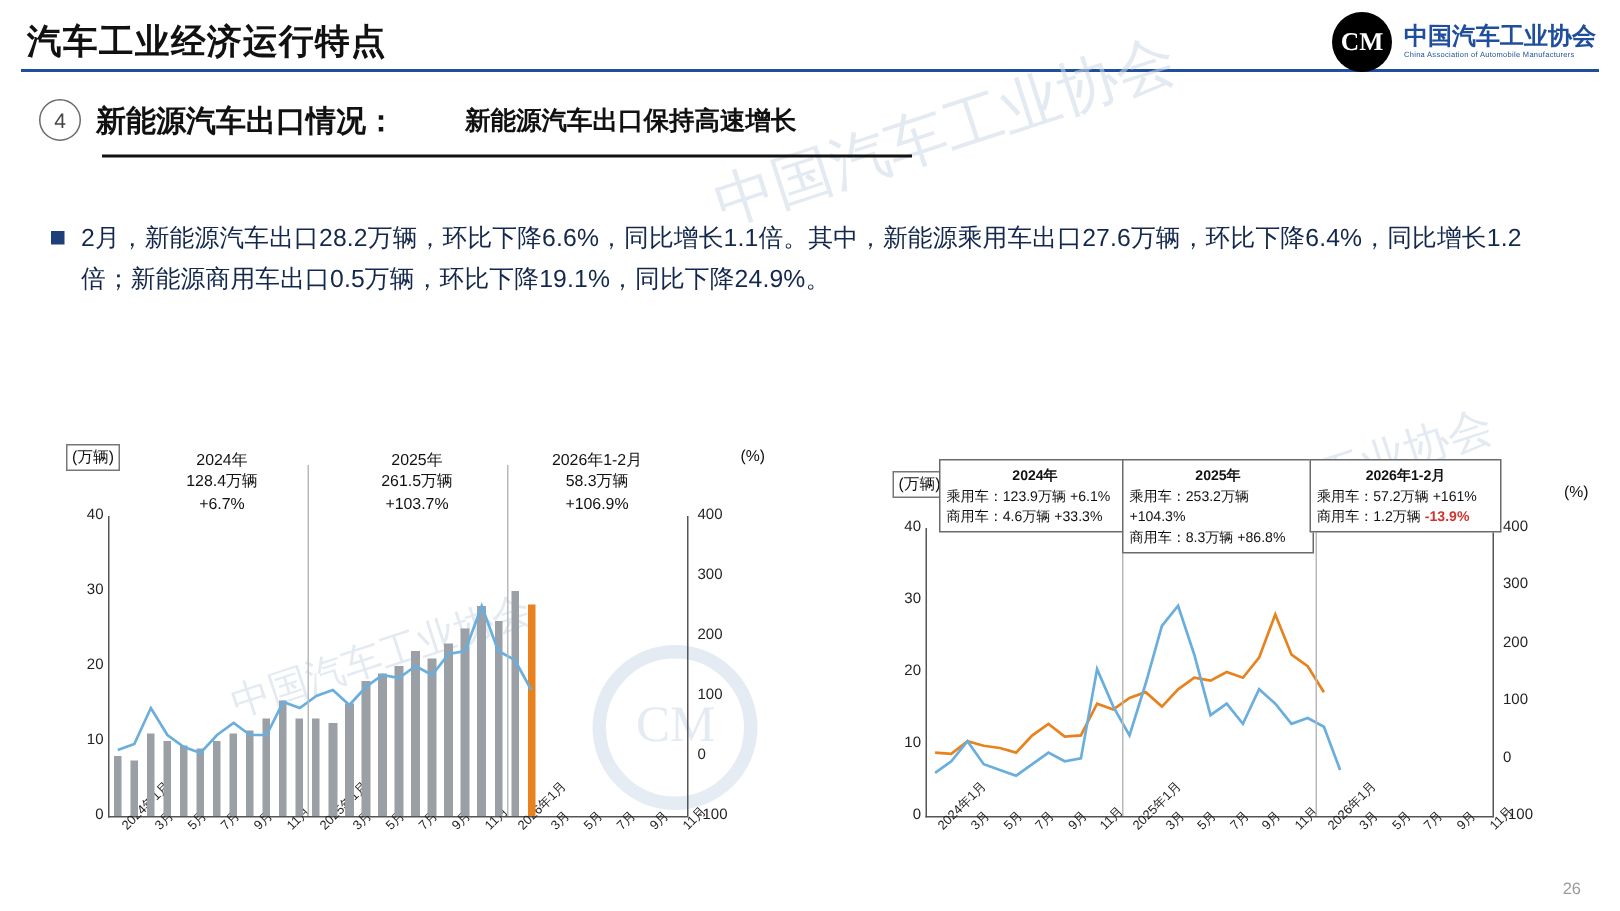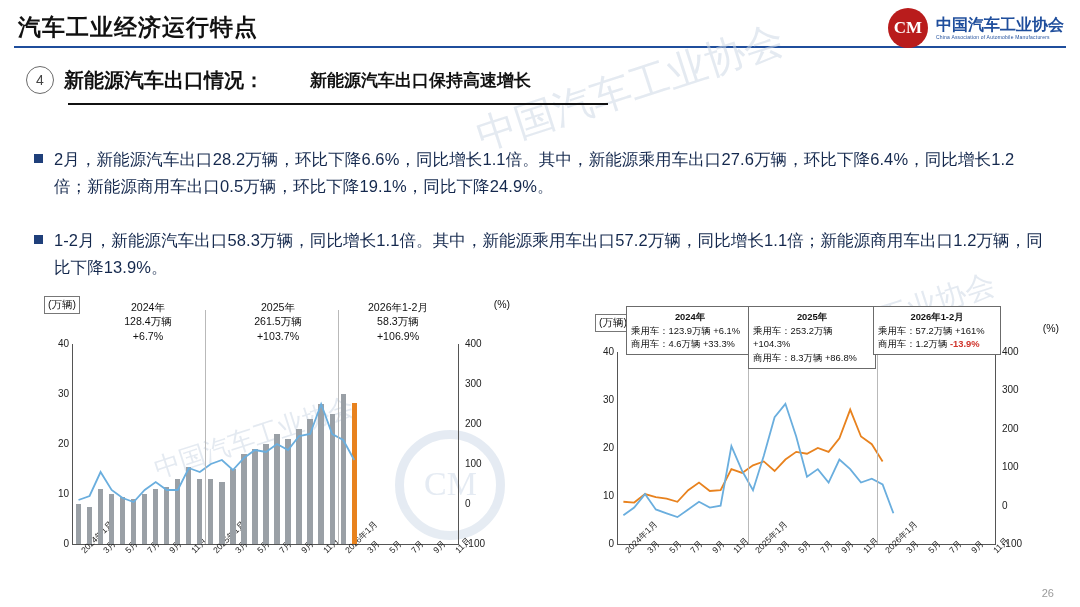--- a/index.html
+++ b/index.html
@@ -3,21 +3,21 @@
 <meta charset="utf-8">
 <style>
   html,body{margin:0;padding:0;}
   body{width:1080px;height:607px;background:#ffffff;font-family:"Liberation Sans","DejaVu Sans",sans-serif;position:relative;overflow:hidden;color:#1a1a1a;}
 
   
   .hdr{position:absolute;left:0;top:0;width:1080px;height:52px;}
   .hdr-title{position:absolute;left:18px;top:12px;font-size:23px;font-weight:bold;color:#111;letter-spacing:1px;}
   .hdr-rule{position:absolute;left:14px;top:46px;width:1052px;height:2px;background:#1f4e9c;}
   .logo{position:absolute;right:16px;top:8px;display:flex;align-items:center;gap:8px;}
-  .logo-mark{width:40px;height:40px;border-radius:50%;background:#b91c1c;color:#fff;display:flex;align-items:center;justify-content:center;font-size:17px;font-weight:bold;font-family:"Liberation Serif",serif;}
+  .logo-mark{width:40px;height:40px;border-radius:50%;background:#000000;color:#fff;display:flex;align-items:center;justify-content:center;font-size:17px;font-weight:bold;font-family:"Liberation Serif",serif;}
   .logo-txt-cn{font-size:16px;font-weight:bold;color:#1f4e9c;line-height:1.1;}
   .logo-txt-en{font-size:5px;color:#1f4e9c;letter-spacing:.2px;}
 
   
   .sec{position:absolute;left:26px;top:66px;display:flex;align-items:center;gap:10px;}
   .sec-num{width:26px;height:26px;border-radius:50%;border:1.6px solid #6b6b6b;display:flex;align-items:center;justify-content:center;font-size:14px;color:#444;}
   .sec-t1{font-size:20px;font-weight:bold;color:#111;}
   .sec-t2{font-size:17px;font-weight:bold;color:#111;margin-left:36px;}
   .sec-underline{position:absolute;left:68px;top:103px;width:540px;height:2px;background:#111;}
 
@@ -80,24 +80,20 @@
   <div class="sec-num">4</div>
   <div class="sec-t1">新能源汽车出口情况：</div>
   <div class="sec-t2">新能源汽车出口保持高速增长</div>
 </div>
 <div class="sec-underline"></div>
 
 <div class="bullets">
   <div class="bul">
     <div class="bul-sq"></div>
     <div class="bul-tx">2月，新能源汽车出口28.2万辆，环比下降6.6%，同比增长1.1倍。其中，新能源乘用车出口27.6万辆，环比下降6.4%，同比增长1.2倍；新能源商用车出口0.5万辆，环比下降19.1%，同比下降24.9%。</div>
-  </div>
-  <div class="bul">
-    <div class="bul-sq"></div>
-    <div class="bul-tx">1-2月，新能源汽车出口58.3万辆，同比增长1.1倍。其中，新能源乘用车出口57.2万辆，同比增长1.1倍；新能源商用车出口1.2万辆，同比下降13.9%。</div>
   </div>
 </div>
 
 <div class="chart" id="chart-left" style="left:30px;top:292px;width:490px;height:305px;">
   <div class="unit-l" style="left:14px;top:4px;">(万辆)</div>
   <div class="unit-r" style="right:10px;top:6px;">(%)</div>
   <div class="plot" id="plot-left" style="left:42px;top:52px;width:386px;height:200px;">
     <div class="axr"></div>
   <div class="tick tick-l" style="left: -30px; width: 26px; top: 194px;">0</div>
       <div class="tick tick-l" style="left: -30px; width: 26px; top: 144px;">10</div>

